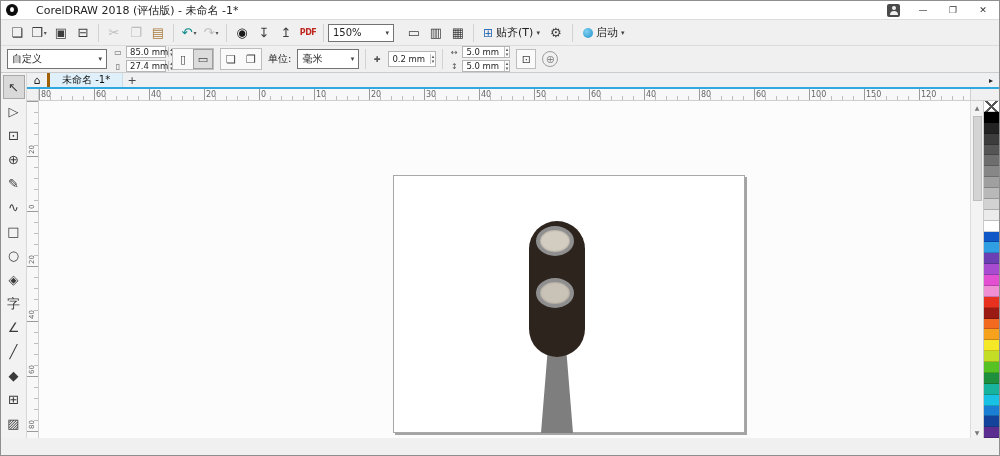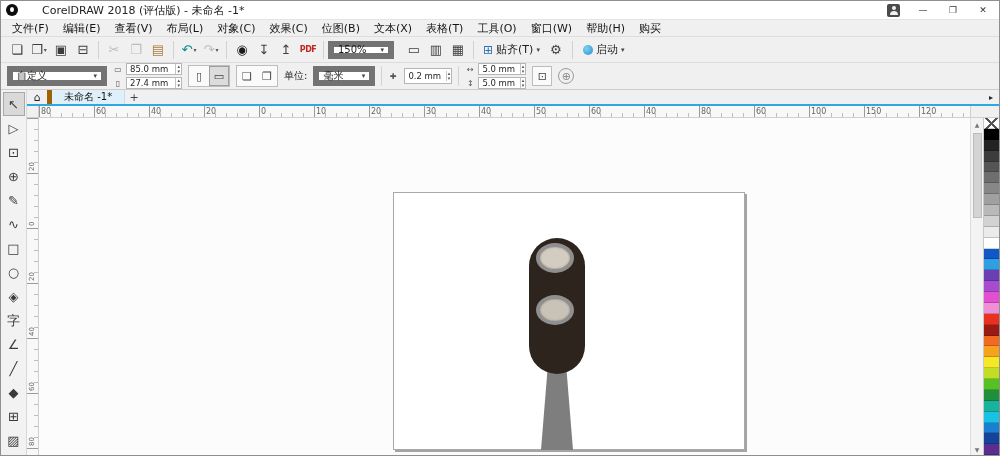--- a/index.html
+++ b/index.html
@@ -1,20 +1,20 @@
 <!DOCTYPE html>
 <html><head>
 <meta charset="utf-8">
 <style>
 *{margin:0;padding:0;box-sizing:border-box}
 body{background:#777;font-family:"DejaVu Sans","Liberation Sans",sans-serif}
 .app{width:1000px;height:456px;background:#f0f0f0;border:1px solid #8f8f8f;overflow:hidden;font-size:11px;color:#1e1e1e;position:relative}
 
 
-.titlebar{height:18px;background:#ffffff;display:flex;align-items:center;padding:0 5px;gap:24px}
+.titlebar{height:18px;background:#ffffff;display:flex;align-items:center;padding:0 5px;gap:18px}
 .logo{width:12px;height:12px;border-radius:50%;background:#0d0d0d;position:relative;flex:none}
 .logo::after{content:"";position:absolute;left:4px;top:3px;width:4px;height:5px;border-radius:50%;background:#fff}
 .title-text{font-size:11px;color:#222;white-space:nowrap}
 .win-controls{margin-left:auto;display:flex;align-items:center;gap:16px;padding-right:4px}
 .win-btn{font-size:9px;color:#333;width:14px;text-align:center;cursor:default}
 .avatar{width:13px;height:13px;border-radius:2px;background:#4a4a4a;position:relative}
 .avatar::before{content:"";position:absolute;left:4.5px;top:2px;width:4px;height:4px;border-radius:50%;background:#f0f0f0}
 .avatar::after{content:"";position:absolute;left:2.5px;top:7px;width:8px;height:4px;border-radius:4px 4px 0 0;background:#f0f0f0}
 
 
@@ -25,60 +25,60 @@
 .toolbar{height:26px;background:#f0f0f0;border-top:1px solid #dddddd;display:flex;align-items:center;padding:0 5px}
 .tb-group{display:flex;align-items:center}
 .tb-btn{height:20px;min-width:22px;display:flex;align-items:center;justify-content:center;color:#3d3d3d;position:relative;cursor:default;padding:0 1px}
 .tb-btn .glyph{font-size:13px;line-height:1}
 .tb-btn.disabled .glyph{color:#bcbcbc}
 .tb-btn.pdf .glyph{font-size:8px;font-weight:bold;letter-spacing:-0.5px}
 .tb-btn .dd{display:none;font-size:6px;color:#555;margin-left:1px}
 .tb-btn.dropdown .dd{display:inline}
 .tb-btn.group_end{margin-right:9px}
 .tb-btn.group_end::after{content:"";position:absolute;right:-5px;top:1px;width:1px;height:18px;background:#d2d2d2}
-.combo{height:18px;background:#fff;border:6px solid #737373;display:flex;align-items:center;padding:0 4px;gap:12px;font-size:10px;cursor:default}
+.combo{height:18px;background:#fff;border:1px solid #737373;display:flex;align-items:center;padding:0 4px;gap:12px;font-size:10px;cursor:default}
 .combo .caret-glyph{margin-left:auto;font-size:7px;color:#444}
 .zoom{width:66px;margin-right:9px}
 .tb-snap,.tb-launch{display:flex;align-items:center;gap:3px;padding:0 5px;height:20px;cursor:default}
 .tb-snap .glyph{font-size:12px;color:#2f6fb2}
 .caret-glyph{font-size:7px;color:#444}
 .launch-dot{width:10px;height:10px;border-radius:50%;background:radial-gradient(circle at 35% 35%,#7fd0f2,#2091cc);flex:none}
 .tb-sep{width:1px;height:18px;background:#d2d2d2;margin:0 5px}
 
 
 .propbar{height:28px;background:#f0f0f0;border-top:1px solid #dddddd;border-bottom:1px solid #cccccc;display:flex;align-items:center;padding:0 6px;gap:6px}
 .preset-combo{width:100px;height:20px;font-size:10px}
 .stack{display:flex;flex-direction:column;gap:2px}
 .field-row{display:flex;align-items:center;gap:3px;height:12px}
 .mini-icon{font-size:8px;color:#555;width:10px;text-align:center}
 .field{height:12px;background:#fff;border:1px solid #b5b5b5;display:flex;align-items:center;font-size:8.5px;padding-left:3px;cursor:text}
 .field .val{flex:1;white-space:nowrap}
 .field .spin{display:flex;flex-direction:column;justify-content:center;border-left:1px solid #c4c4c4;font-size:5px;line-height:5px;color:#555;padding:0 1px;cursor:default}
-.w56{width:56px}
+.w56{width:40px}
 .w48{width:48px}
 .btn-pair{display:flex;border:1px solid #bdbdbd;background:#fafafa}
 .pb-btn{width:20px;height:20px;display:flex;align-items:center;justify-content:center;font-size:11px;color:#444;cursor:default}
 .pb-btn.selected{background:#dcdcdc;box-shadow:inset 0 0 0 1px #9f9f9f}
 .pb-label{font-size:10px;color:#222;white-space:nowrap}
 .units-combo{width:62px;height:20px;font-size:10px}
 .welcome-circle{width:16px;height:16px;border-radius:50%;border:1px solid #9c9c9c;color:#8b8b8b;font-size:11px;display:flex;align-items:center;justify-content:center;cursor:default}
 .pb-sep{width:1px;height:20px;background:#d2d2d2}
 
 
 .body-row{display:flex;height:365px}
 .toolbox{width:26px;background:#f2f2f2;border-right:1px solid #d8d8d8;display:flex;flex-direction:column;align-items:center;padding-top:2px}
 .tool{width:22px;height:24px;display:flex;align-items:center;justify-content:center;color:#3a3a3a;cursor:default}
 .tool .tool-glyph{font-size:13px;line-height:1}
 .tool.selected{background:#d9d9d9;box-shadow:inset 0 0 0 1px #a8a8a8}
 .right-col{flex:1;display:flex;flex-direction:column;min-width:0}
 
 
 .tabbar{height:16px;background:#eef0f1;border-bottom:2px solid #2fa7df;display:flex;align-items:stretch}
 .home-btn{width:20px;display:flex;align-items:center;justify-content:center;font-size:11px;color:#222;cursor:default}
-.doc-tab{display:flex;align-items:center;padding:3px 12px;background:#dff0fa;border-left:5px solid #a16207;border-right:1px solid #c9dde9;font-size:10px;color:#111;cursor:default;white-space:nowrap}
+.doc-tab{display:flex;align-items:center;padding:3px 12px;background:#dff0fa;border-left:3px solid #a16207;border-right:1px solid #c9dde9;font-size:10px;color:#111;cursor:default;white-space:nowrap}
 .add-tab{width:18px;display:flex;align-items:center;justify-content:center;font-size:11px;color:#444;cursor:default}
 .tab-scroll{margin-left:auto;width:16px;display:flex;align-items:center;justify-content:center;font-size:8px;color:#222;cursor:default}
 
 
 .ruler-row{height:12px;display:flex;border-bottom:1px solid #cfcfcf}
 .ruler-corner{width:12px;background:#f0f0f0;border-right:1px solid #cfcfcf;flex:none;cursor:default}
 .hruler{flex:1;background-color:#f8f8f8;display:flex;overflow:hidden;
  background-image:repeating-linear-gradient(to right,#9a9a9a 0 1px,transparent 1px 55px),repeating-linear-gradient(to right,#bdbdbd 0 1px,transparent 1px 11px);
  background-size:100% 100%,100% 4px;background-position:0 0,0 100%;background-repeat:no-repeat,repeat-x}
 .hseg{flex:none;width:55px;font-size:8px;color:#666;line-height:11px;padding-left:2px}
@@ -118,36 +118,20 @@
     <span class="logo"></span>
     <span class="title-text">CorelDRAW 2018 (评估版) - 未命名 -1*</span>
     <div class="win-controls">
       <span class="avatar"></span>
       <span class="win-btn">—</span>
       <span class="win-btn">❐</span>
       <span class="win-btn">✕</span>
     </div>
   </div>
 
-  <div class="menubar">
-
-  <span class="menu-item">文件(F)</span>
-      <span class="menu-item">编辑(E)</span>
-      <span class="menu-item">查看(V)</span>
-      <span class="menu-item">布局(L)</span>
-      <span class="menu-item">对象(C)</span>
-      <span class="menu-item">效果(C)</span>
-      <span class="menu-item">位图(B)</span>
-      <span class="menu-item">文本(X)</span>
-      <span class="menu-item">表格(T)</span>
-      <span class="menu-item">工具(O)</span>
-      <span class="menu-item">窗口(W)</span>
-      <span class="menu-item">帮助(H)</span>
-      <span class="menu-item">购买</span>
-    </div>
 
   <div class="toolbar">
     <div class="tb-group">
 
     <div class="tb-btn">
           <span class="glyph">❏</span>
 
         </div>
         <div class="tb-btn dropdown">
           <span class="glyph">❒</span>

